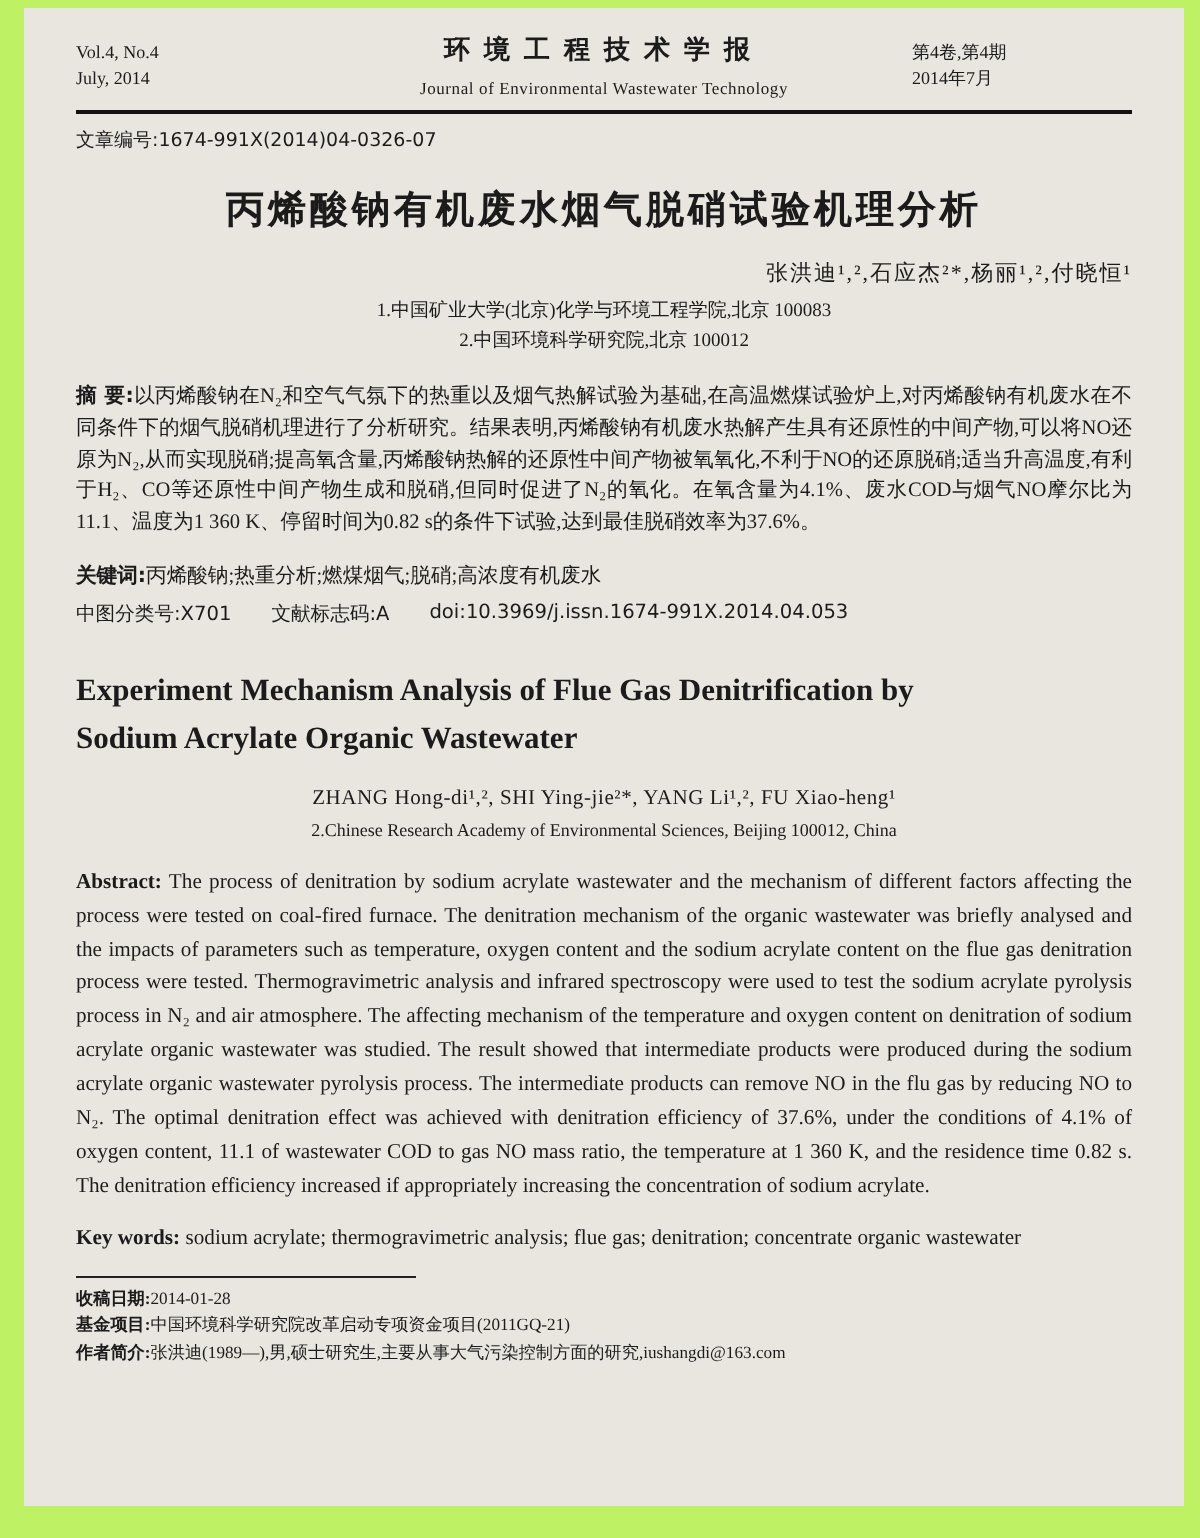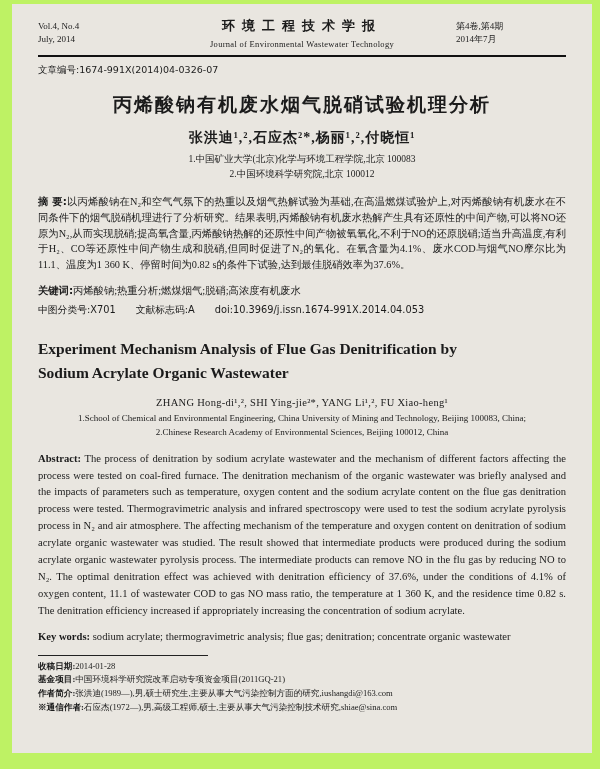--- a/index.html
+++ b/index.html
@@ -49,25 +49,24 @@
     font-family:"DejaVu Sans", sans-serif;
   }
   .cn-title {
     text-align:center;
     font-family:"DejaVu Sans", sans-serif;
     font-size:19px; font-weight:bold;
     letter-spacing:2px;
     margin-top:15px;
   }
   .cn-authors {
-    text-align:center;
-    font-size:14px;
+    text-align:right;
+    font-size:11px;
     margin-top:11px;
     letter-spacing:1px;
-    font-weight:bold;
   }
   .cn-affils {
     text-align:center;
     font-size:9.5px;
     line-height:1.6;
     margin-top:5px;
   }
   .cn-abstract {
     font-size:10.3px;
     line-height:1.55;
@@ -171,30 +170,28 @@
       <span>文献标志码:A</span>
       <span>doi:10.3969/j.issn.1674-991X.2014.04.053</span>
     </div>
 
     <div class="en-title">
       <div>Experiment Mechanism Analysis of Flue Gas Denitrification by</div>
       <div>Sodium Acrylate Organic Wastewater</div>
     </div>
     <div class="en-authors">ZHANG Hong-di¹,², SHI Ying-jie²*, YANG Li¹,², FU Xiao-heng¹</div>
     <div class="en-affils">
-      <div>1.School of Chemical and Environmental Engineering, China University of Mining and Technology, Beijing 100083, China;</div>
       <div>2.Chinese Research Academy of Environmental Sciences, Beijing 100012, China</div>
     </div>
 
     <p class="en-abstract"><span class="en-label">Abstract:</span> <span>The process of denitration by sodium acrylate wastewater and the mechanism of different factors affecting the process were tested on coal-fired furnace. The denitration mechanism of the organic wastewater was briefly analysed and the impacts of parameters such as temperature, oxygen content and the sodium acrylate content on the flue gas denitration process were tested. Thermogravimetric analysis and infrared spectroscopy were used to test the sodium acrylate pyrolysis process in N₂ and air atmosphere. The affecting mechanism of the temperature and oxygen content on denitration of sodium acrylate organic wastewater was studied. The result showed that intermediate products were produced during the sodium acrylate organic wastewater pyrolysis process. The intermediate products can remove NO in the flu gas by reducing NO to N₂. The optimal denitration effect was achieved with denitration efficiency of 37.6%, under the conditions of 4.1% of oxygen content, 11.1 of wastewater COD to gas NO mass ratio, the temperature at 1 360 K, and the residence time 0.82 s. The denitration efficiency increased if appropriately increasing the concentration of sodium acrylate.</span></p>
 
     <div class="en-keywords"><span class="en-label">Key words:</span> <span>sodium acrylate; thermogravimetric analysis; flue gas; denitration; concentrate organic wastewater</span></div>
 
     <div class="footnote-rule"></div>
     <div class="footnotes">
       <div class="fn-line"><span class="fn-label">收稿日期:</span><span>2014-01-28</span></div>
       <div class="fn-line"><span class="fn-label">基金项目:</span><span>中国环境科学研究院改革启动专项资金项目(2011GQ-21)</span></div>
       <div class="fn-line"><span class="fn-label">作者简介:</span><span>张洪迪(1989—),男,硕士研究生,主要从事大气污染控制方面的研究,iushangdi@163.com</span></div>
-      <div class="fn-line"><span class="fn-label">※通信作者:</span><span>石应杰(1972—),男,高级工程师,硕士,主要从事大气污染控制技术研究,shiae@sina.com</span></div>
     </div>
 
   </div>
 </div>
 
 </body></html>

